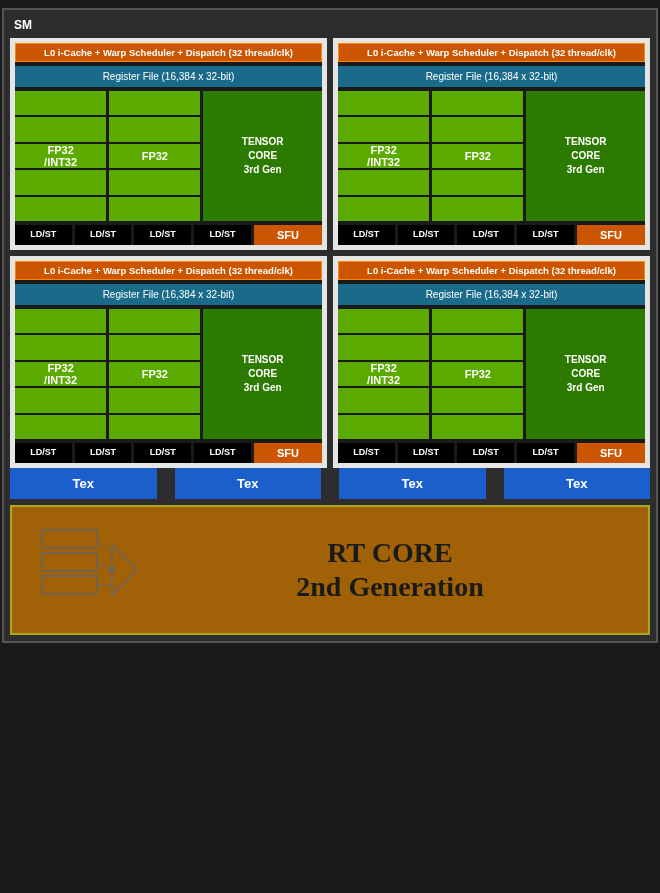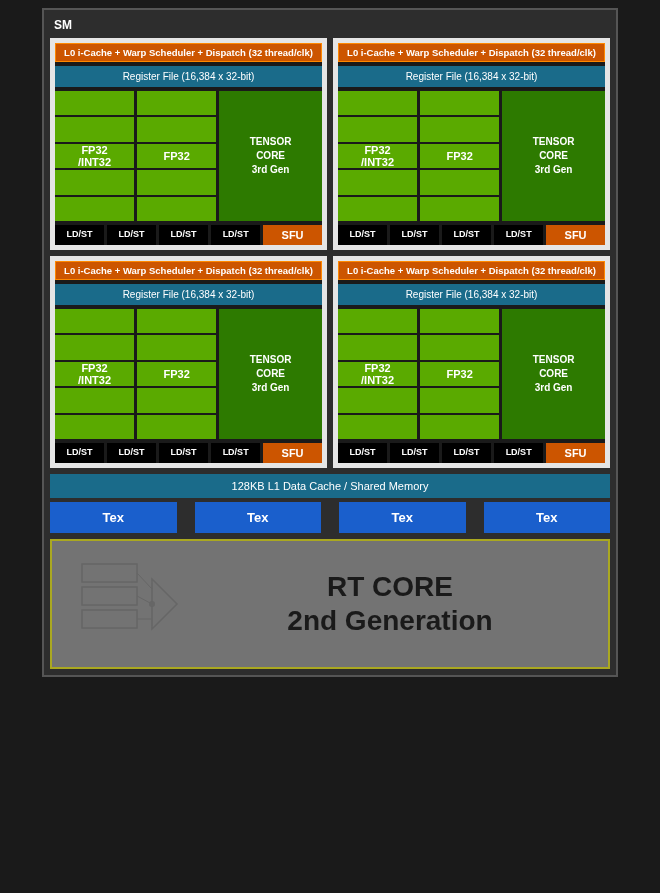--- a/index.html
+++ b/index.html
@@ -6,21 +6,21 @@
     body {
       background: #1a1a1a;
       width: 660px;
       min-height: 893px;
       font-family: Arial, sans-serif;
       display: flex;
       flex-direction: column;
       align-items: center;
     }
     .sm-container {
-      width: 576px;
+      width: 656px;
       background: #2d2d2d;
       border: 2px solid #555;
       padding: 6px;
       margin: 8px auto;
     }
     .sm-label {
       color: white;
       font-size: 12px;
       font-weight: bold;
       margin-bottom: 4px;
@@ -92,28 +92,29 @@
     }
     .tex-block {
       background: #1a5fcc;
       color: white;
       font-size: 13px;
       font-weight: bold;
       text-align: center;
       padding: 8px 4px;
     }
     .rt-core {
-      background: #737373;
+      background: #a16207;
       border: 2px solid #aaa820;
       padding: 16px;
       display: flex;
       align-items: center;
       justify-content: center;
       position: relative;
       min-height: 130px;
+      font-family: Liberation Serif, serif;
     }
     .rt-core-diagram {
       position: absolute;
       left: 20px;
       top: 50%;
       transform: translateY(-50%);
     }
     .rt-core-text {
       color: #1a1a1a;
       font-size: 28px;
@@ -252,21 +253,20 @@
       <div class="bottom-row">
         <div class="ldst-block">LD/ST</div>
         <div class="ldst-block">LD/ST</div>
         <div class="ldst-block">LD/ST</div>
         <div class="ldst-block">LD/ST</div>
         <div class="sfu-block">SFU</div>
       </div>
     </div>
   </div>
 
-  <div class="l1-cache-bar">128KB L1 Data Cache / Shared Memory</div>
 
   <div class="tex-row">
     <div class="tex-block">Tex</div>
     <div class="tex-block">Tex</div>
     <div class="tex-block">Tex</div>
     <div class="tex-block">Tex</div>
   </div>
 
   <div class="rt-core">
 

